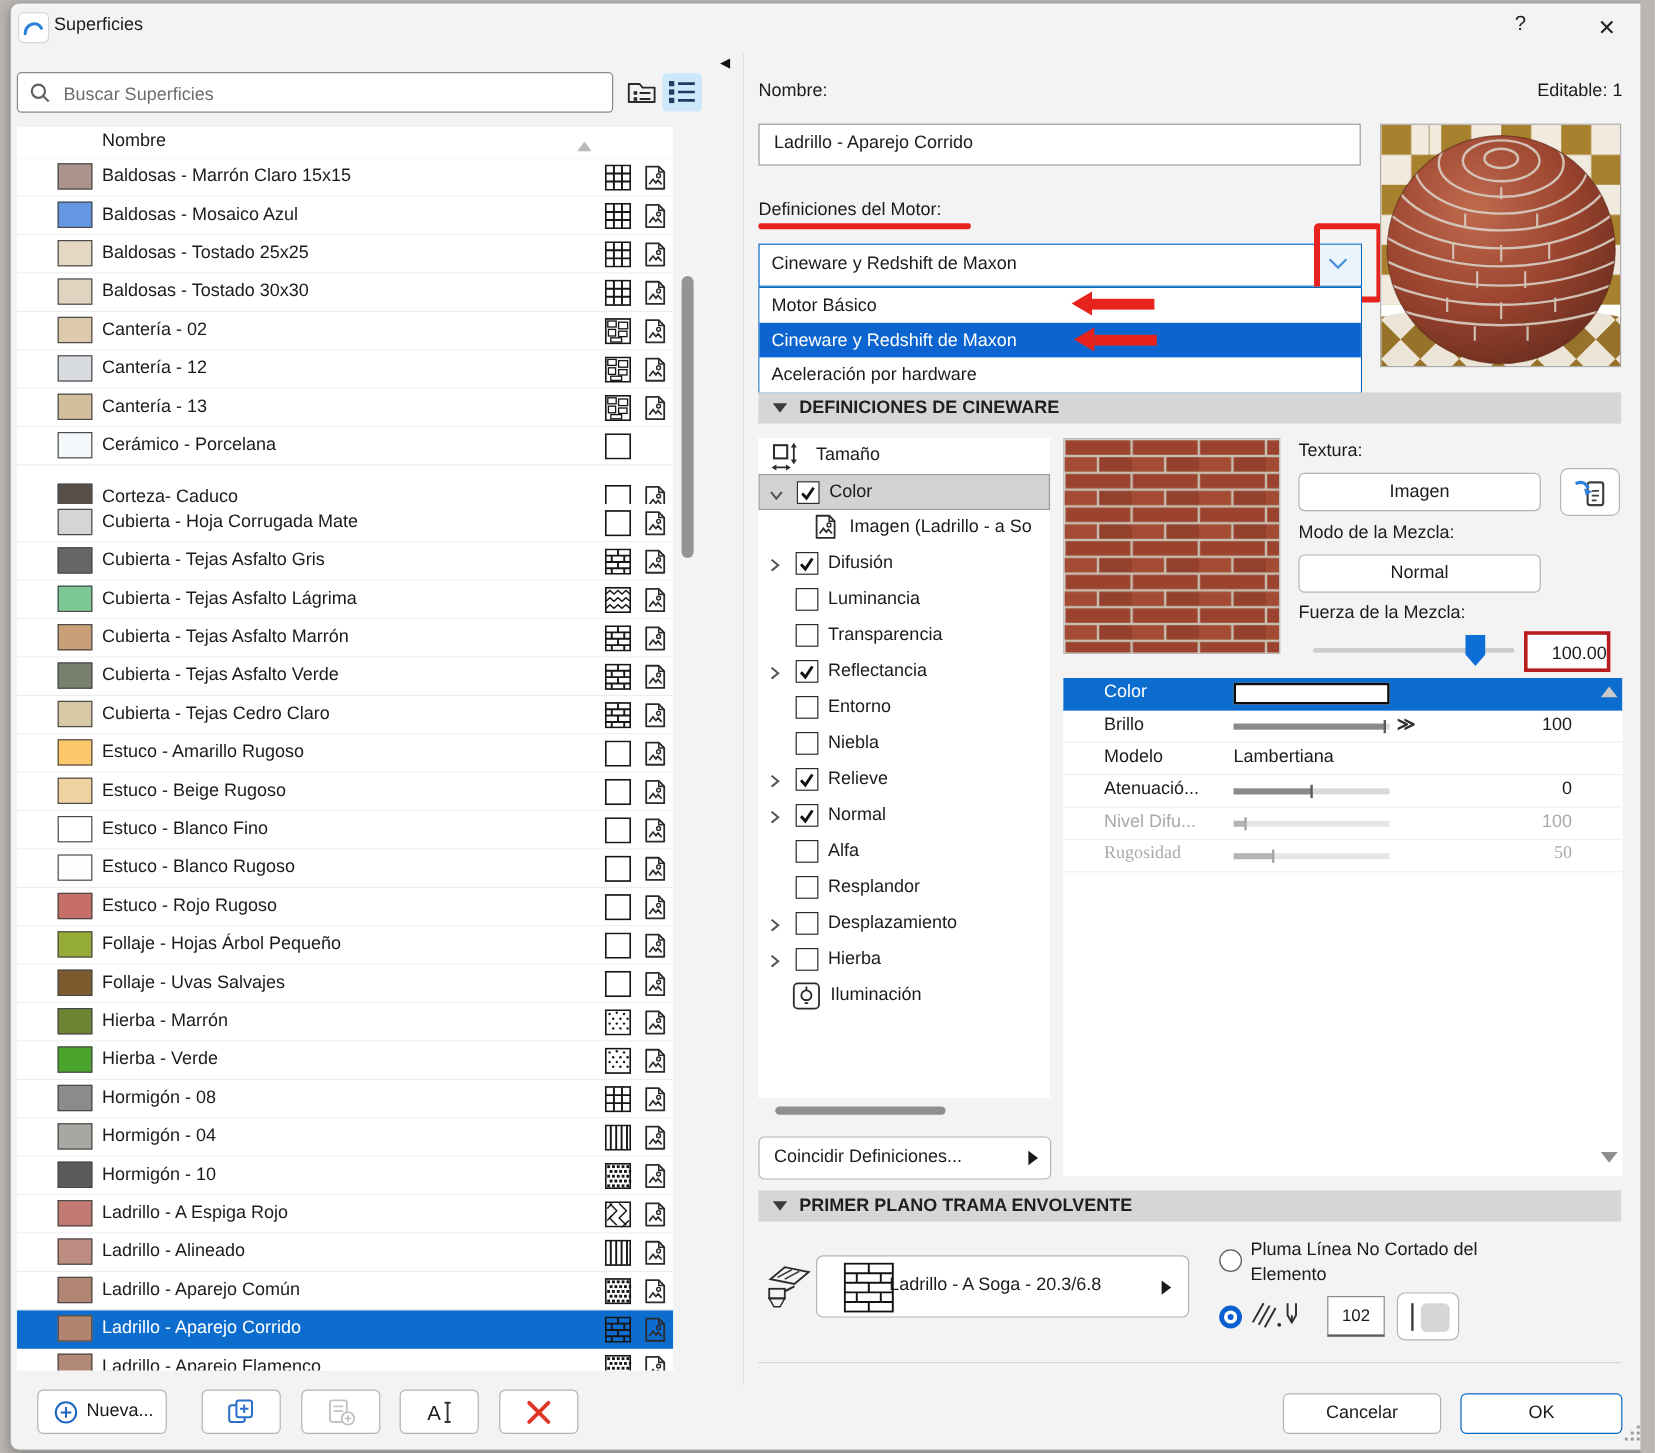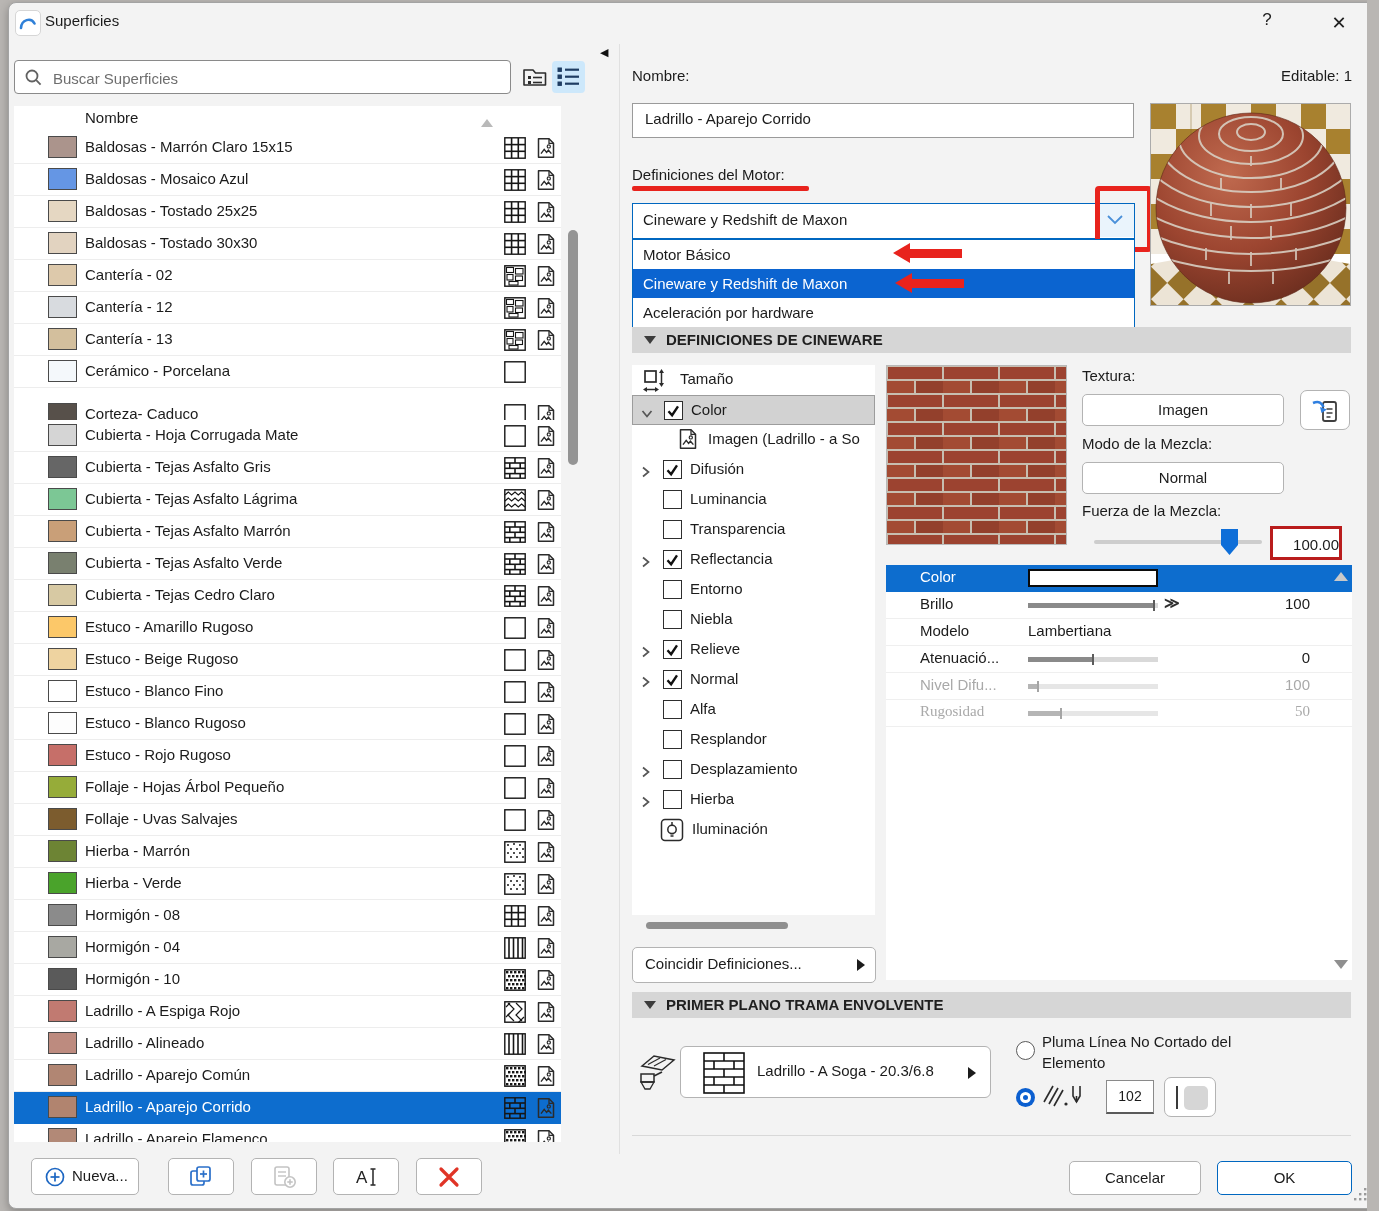--- a/index.html
+++ b/index.html
@@ -112,21 +112,21 @@
   .pdis .ptick{background:#a5a5a5}
   .pcurve{position:absolute;left:278px;top:2px;font-size:15px;font-weight:bold;color:#2e2e2e}
   .pval{position:absolute;left:360px;top:3px;width:64px;text-align:right}
   .ptextv{position:absolute;left:142px;top:3px}
   #propUp{left:1334px;top:572px;width:0;height:0;border-left:7px solid transparent;border-right:7px solid transparent;border-bottom:9px solid #c9c9c9}
   #propDown{left:1334px;top:960px;width:0;height:0;border-left:7px solid transparent;border-right:7px solid transparent;border-top:9px solid #8f8f8f}
   
   #brushIcon{left:636px;top:1050px}
   #patternDd{left:680px;top:1046px;width:311px;height:52px;background:#fff;border:1px solid #b3b3b3;border-radius:6px;box-sizing:border-box}
   #patternDd .ic{position:absolute;left:22px;top:5px}
-  #patternDd .txt{position:absolute;left:76px;top:15px;white-space:nowrap}
+  #patternDd .txt{position:absolute;left:60px;top:15px;white-space:nowrap}
   #patternDd .tri{position:absolute;right:14px;top:20px;width:0;height:0;border-top:6px solid transparent;border-bottom:6px solid transparent;border-left:8px solid #1b1b1b}
   .radio{position:absolute;width:19px;height:19px;border-radius:50%;box-sizing:border-box}
   #radioUncut{left:1016px;top:1041px;border:1.6px solid #5a5a5a;background:#fff}
   #radioPen{left:1016px;top:1088px;background:#0b5fd0}
   #radioPen .ring{position:absolute;left:4px;top:4px;width:11px;height:11px;border-radius:50%;background:#fff}
   #radioPen .dot{position:absolute;left:7px;top:7px;width:5px;height:5px;border-radius:50%;background:#0b5fd0}
   #uncutLabel{left:1042px;top:1031px;width:252px;line-height:21px}
   #hatchPenIcon{left:1040px;top:1078px}
   #penField{left:1106px;top:1080px;width:48px;height:34px;background:#fff;border:1px solid #8a8a8a;border-bottom:2px solid #5a5a5a;box-sizing:border-box;text-align:center;line-height:31px;font-size:14px}
   #penPrev{left:1164px;top:1077px;width:52px;height:40px;background:#fff;border:1px solid #b3b3b3;border-radius:7px;box-sizing:border-box}

